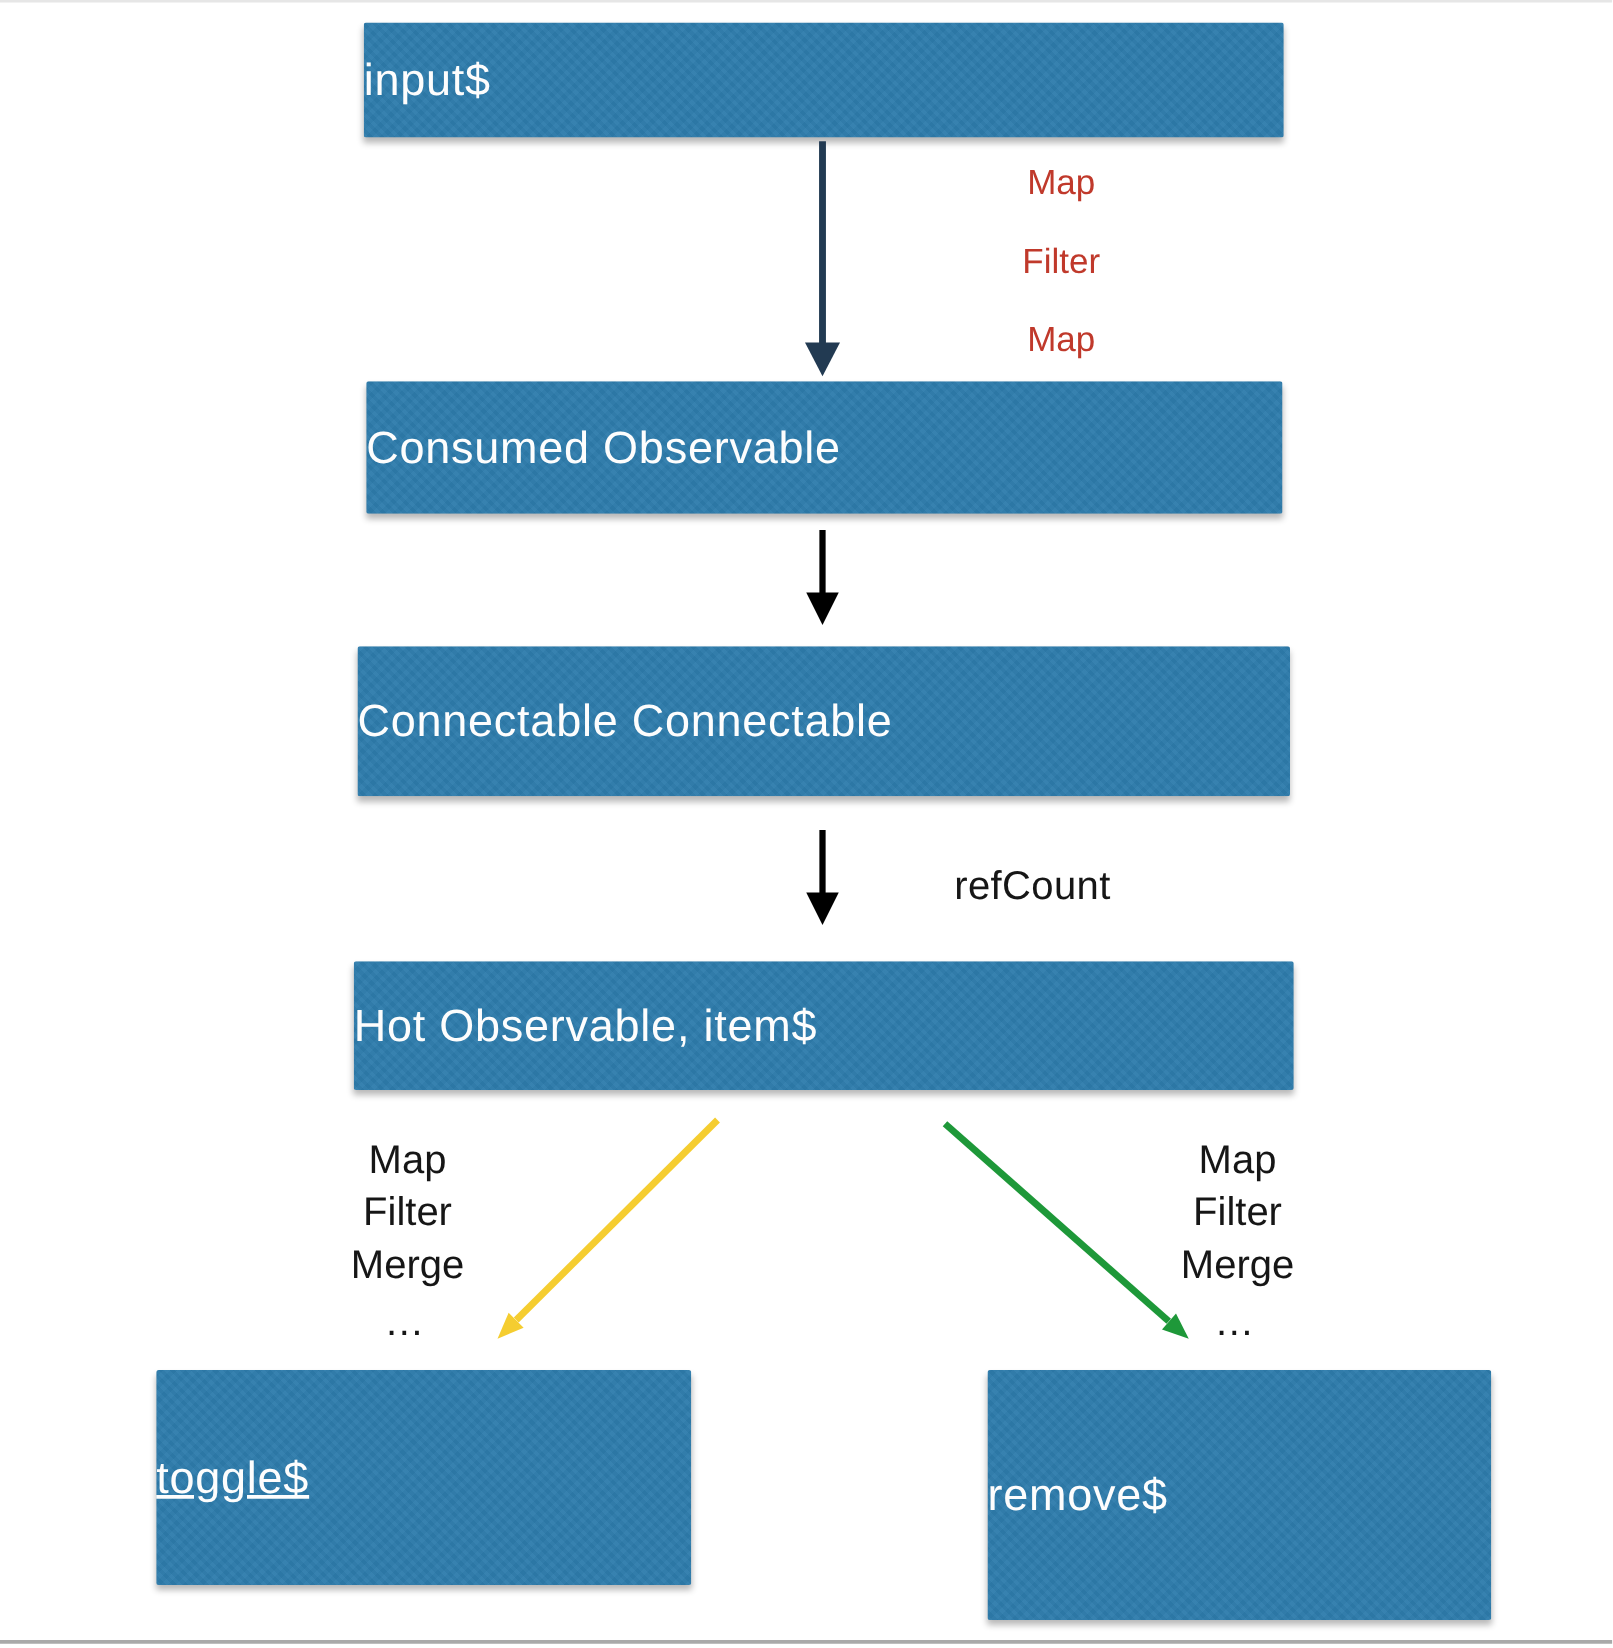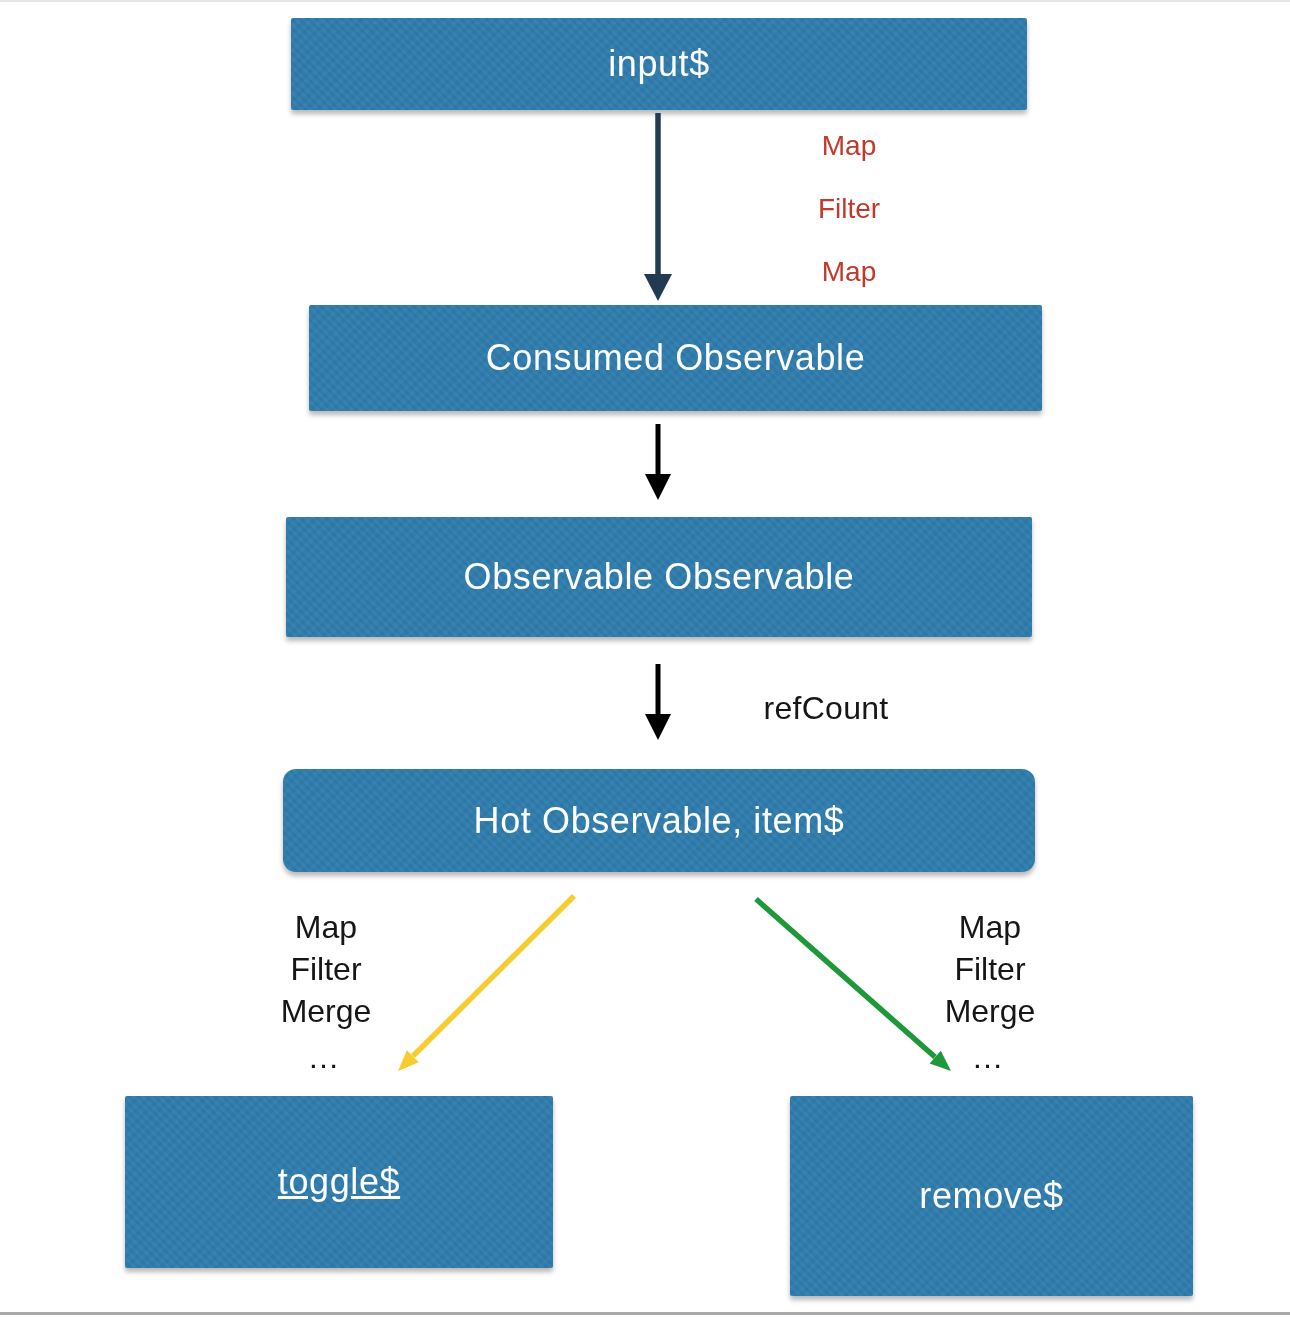--- a/index.html
+++ b/index.html
@@ -3,31 +3,31 @@
 <meta charset="utf-8">
 <style>
   html,body{margin:0;padding:0;background:#ffffff;}
   .canvas{
     position:relative;width:1290px;height:1318px;background:#ffffff;
     font-family:"Liberation Sans",sans-serif;overflow:hidden;
   }
   .top-strip{position:absolute;left:0;top:0;width:1290px;height:2px;background:#e6e6e6;}
   .node{
     position:absolute;background:#2E7CAC;color:#fdfdfd;
-    display:flex;align-items:center;justify-content:center;
+    display:flex;align-items:center;justify-content:flex-start;
     font-size:36px;font-weight:400;letter-spacing:0.6px;border-radius:2px;
     box-shadow:0 4px 5px rgba(0,0,0,0.28);
     background-image:
       repeating-linear-gradient(45deg, rgba(255,255,255,0.025) 0 3px, rgba(0,0,0,0.025) 3px 6px),
       repeating-linear-gradient(-45deg, rgba(255,255,255,0.02) 0 4px, rgba(0,0,0,0.02) 4px 8px);
   }
   .node-input{left:291px;top:18px;width:736px;height:92px;}
-  .node-consumed{left:293px;top:305px;width:733px;height:106px;margin-left:16px;}
+  .node-consumed{left:293px;top:305px;width:733px;height:106px;}
   .node-connectable{left:286px;top:517px;width:746px;height:120px;}
-  .node-hot{left:283px;top:769px;width:752px;height:103px;border-radius:13px;}
+  .node-hot{left:283px;top:769px;width:752px;height:103px;}
   .node-toggle{left:125px;top:1096px;width:428px;height:172px;text-decoration:underline;}
   .node-remove{left:790px;top:1096px;width:403px;height:200px;}
   .arrows{position:absolute;left:0;top:0;width:1290px;height:1318px;pointer-events:none;}
   .op-red{
     position:absolute;transform:translateX(-50%);
     font-size:28px;color:#C0392B;white-space:nowrap;
   }
   .edge-label{
     position:absolute;transform:translateX(-50%);
     font-size:32px;color:#161616;white-space:nowrap;letter-spacing:0.3px;
@@ -46,21 +46,21 @@
 
   <div class="top-strip"></div>
 
   <div class="node node-input">
     <span>input$</span>
   </div>
   <div class="node node-consumed">
     <span>Consumed Observable</span>
   </div>
   <div class="node node-connectable">
-    <span>Observable Observable</span>
+    <span>Connectable Connectable</span>
   </div>
   <div class="node node-hot">
     <span>Hot Observable, item$</span>
   </div>
   <div class="node node-toggle">
     <span>toggle$</span>
   </div>
   <div class="node node-remove">
     <span>remove$</span>
   </div>

